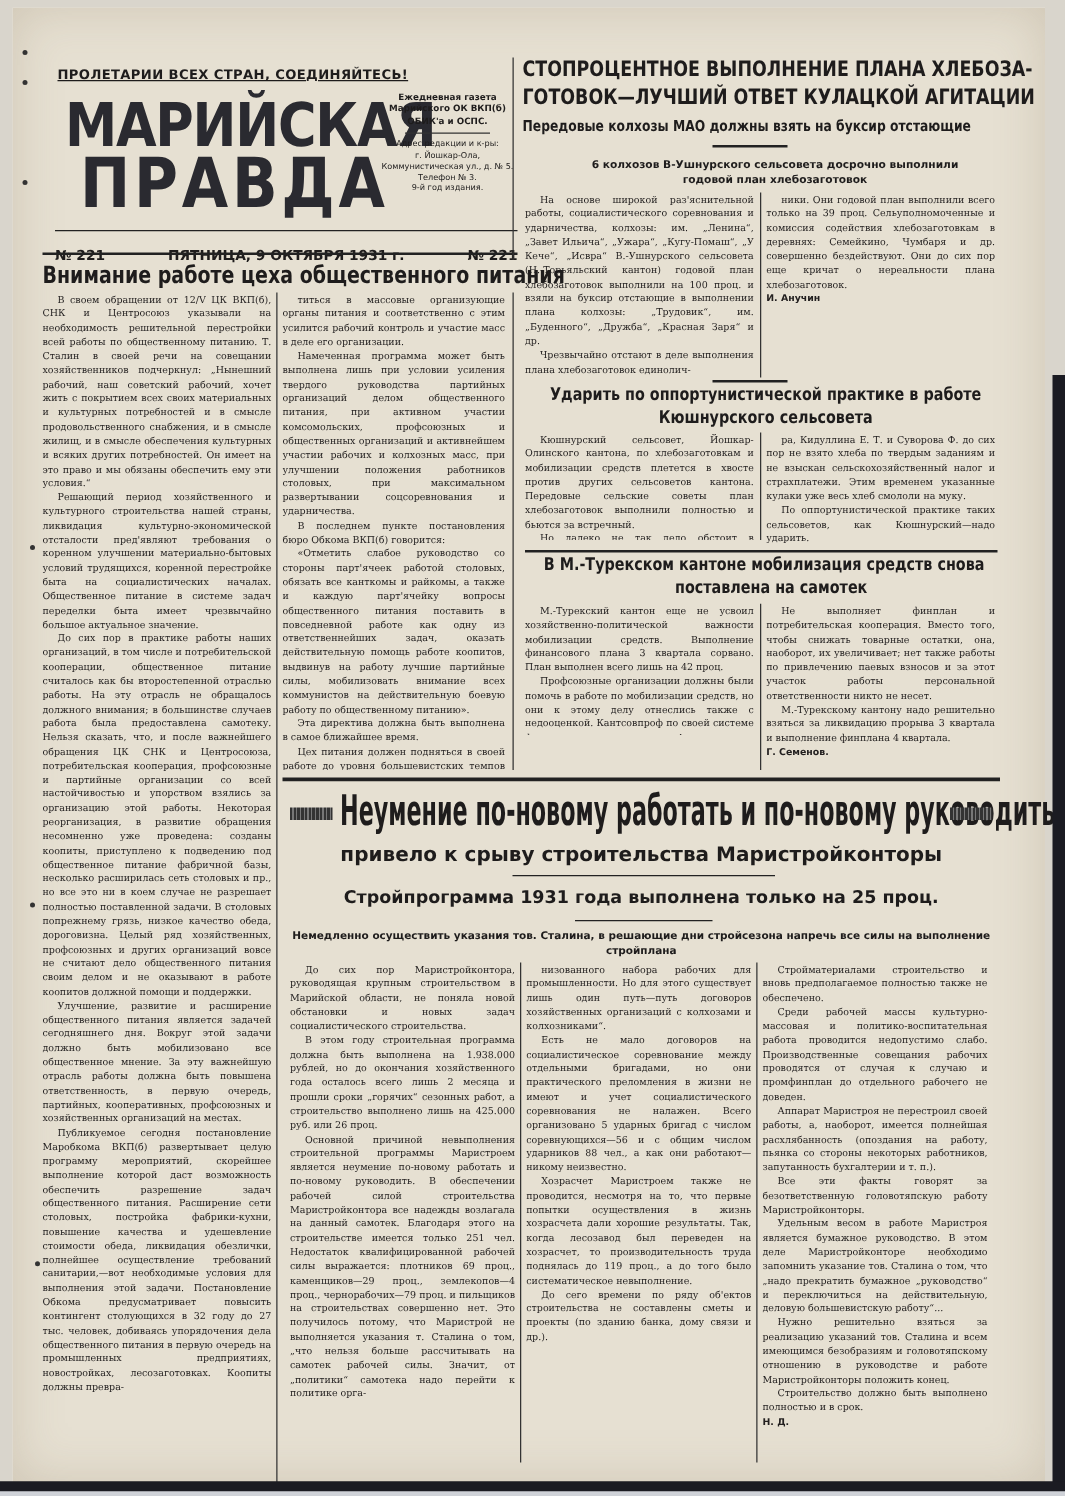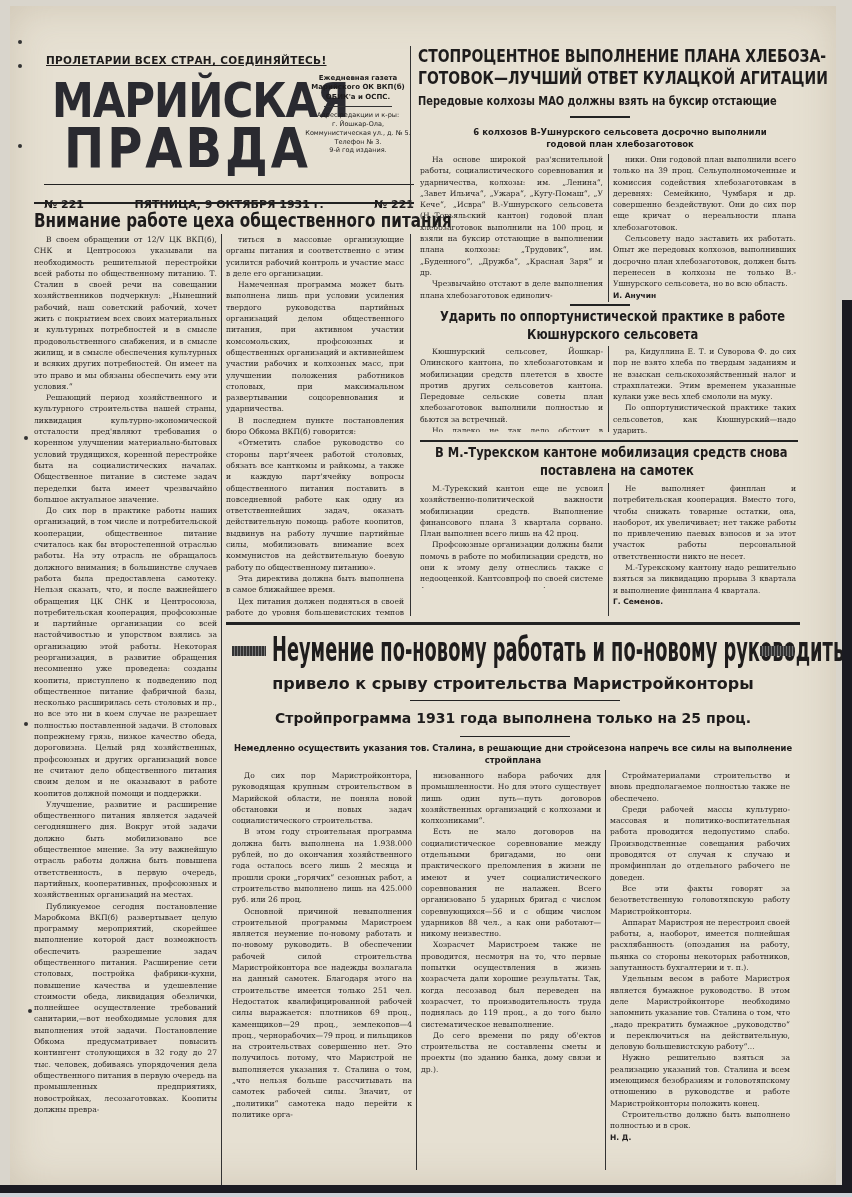--- a/index.html
+++ b/index.html
@@ -69,21 +69,20 @@
     <div>6 колхозов В-Ушнурского сельсовета досрочно выполнили</div>
     <div>годовой план хлебозаготовок</div>
   </div>
   <div class="col" style="left:410px;top:148px;width:183px;height:150px;">
     <p>На основе широкой раз'яснительной работы, социалистического соревнования и ударничества, колхозы: им. „Ленина“, „Завет Ильича“, „Ужара“, „Кугу-Помаш“, „У Кече“, „Исвра“ В.-Ушнурского сельсовета (Н.-Торьяльский кантон) годовой план хлебозаготовок выполнили на 100 проц. и взяли на буксир отстающие в выполнении плана колхозы: „Трудовик“, им. „Буденного“, „Дружба“, „Красная Заря“ и др.</p>
     <p>Чрезвычайно отстают в деле выполнения плана хлебозаготовок единолич-</p>
   </div>
   <div class="vrule" style="left:598px;top:148px;height:148px;"></div>
   <div class="col" style="left:603px;top:148px;width:183px;height:150px;">
     <p>ники. Они годовой план выполнили всего только на 39 проц. Сельуполномоченные и комиссия содействия хлебозаготовкам в деревнях: Семейкино, Чумбаря и др. совершенно бездействуют. Они до сих пор еще кричат о нереальности плана хлебозаготовок.</p>
-    <p>Сельсовету надо заставить их работать. Опыт же передовых колхозов, выполнивших досрочно план хлебозаготовок, должен быть перенесен в колхозы не только В.-Ушнурского сельсовета, но во всю область.</p>
     <div class="sig">И. Анучин</div>
   </div>
 
   <div class="abs hl-cond" style="left:24px;top:203px;font-size:19px;transform:scaleX(0.80);">Внимание работе цеха общественного питания</div>
   <div class="col" style="left:24px;top:228px;width:183px;height:955px;">
     <p>В своем обращении от 12/V ЦК ВКП(б), СНК и Центросоюз указывали на необходимость решительной перестройки всей работы по общественному питанию. Т. Сталин в своей речи на совещании хозяйственников подчеркнул: „Нынешний рабочий, наш советский рабочий, хочет жить с покрытием всех своих материальных и культурных потребностей и в смысле продовольственного снабжения, и в смысле жилищ, и в смысле обеспечения культурных и всяких других потребностей. Он имеет на это право и мы обязаны обеспечить ему эти условия.“</p>
     <p>Решающий период хозяйственного и культурного строительства нашей страны, ликвидация культурно-экономической отсталости пред'являют требования о коренном улучшении материально-бытовых условий трудящихся, коренной перестройке быта на социалистических началах. Общественное питание в системе задач переделки быта имеет чрезвычайно большое актуальное значение.</p>
     <p>До сих пор в практике работы наших организаций, в том числе и потребительской кооперации, общественное питание считалось как бы второстепенной отраслью работы. На эту отрасль не обращалось должного внимания; в большинстве случаев работа была предоставлена самотеку. Нельзя сказать, что, и после важнейшего обращения ЦК СНК и Центросоюза, потребительская кооперация, профсоюзные и партийные организации со всей настойчивостью и упорством взялись за организацию этой работы. Некоторая реорганизация, в развитие обращения несомненно уже проведена: созданы коопиты, приступлено к подведению под общественное питание фабричной базы, несколько расширилась сеть столовых и пр., но все это ни в коем случае не разрешает полностью поставленной задачи. В столовых попрежнему грязь, низкое качество обеда, дороговизна. Целый ряд хозяйственных, профсоюзных и других организаций вовсе не считают дело общественного питания своим делом и не оказывают в работе коопитов должной помощи и поддержки.</p>
     <p>Улучшение, развитие и расширение общественного питания является задачей сегодняшнего дня. Вокруг этой задачи должно быть мобилизовано все общественное мнение. За эту важнейшую отрасль работы должна быть повышена ответственность, в первую очередь, партийных, кооперативных, профсоюзных и хозяйственных организаций на местах.</p>
     <p>Публикуемое сегодня постановление Маробкома ВКП(б) развертывает целую программу мероприятий, скорейшее выполнение которой даст возможность обеспечить разрешение задач общественного питания. Расширение сети столовых, постройка фабрики-кухни, повышение качества и удешевление стоимости обеда, ликвидация обезлички, полнейшее осуществление требований санитарии,—вот необходимые условия для выполнения этой задачи. Постановление Обкома предусматривает повысить контингент столующихся в 32 году до 27 тыс. человек, добиваясь упорядочения дела общественного питания в первую очередь на промышленных предприятиях, новостройках, лесозаготовках. Коопиты должны превра-</p>
@@ -146,22 +145,22 @@
   <div class="col" style="left:411px;top:764px;width:180px;height:420px;">
     <p>низованного набора рабочих для промышленности. Но для этого существует лишь один путь—путь договоров хозяйственных организаций с колхозами и колхозниками“.</p>
     <p>Есть не мало договоров на социалистическое соревнование между отдельными бригадами, но они практического преломления в жизни не имеют и учет социалистического соревнования не налажен. Всего организовано 5 ударных бригад с числом соревнующихся—56 и с общим числом ударников 88 чел., а как они работают—никому неизвестно.</p>
     <p>Хозрасчет Маристроем также не проводится, несмотря на то, что первые попытки осуществления в жизнь хозрасчета дали хорошие результаты. Так, когда лесозавод был переведен на хозрасчет, то производительность труда поднялась до 119 проц., а до того было систематическое невыполнение.</p>
     <p>До сего времени по ряду об'ектов строительства не составлены сметы и проекты (по зданию банка, дому связи и др.).</p>
   </div>
   <div class="vrule" style="left:595px;top:764px;height:400px;"></div>
   <div class="col" style="left:600px;top:764px;width:180px;height:420px;">
     <p>Стройматериалами строительство и вновь предполагаемое полностью также не обеспечено.</p>
     <p>Среди рабочей массы культурно-массовая и политико-воспитательная работа проводится недопустимо слабо. Производственные совещания рабочих проводятся от случая к случаю и промфинплан до отдельного рабочего не доведен.</p>
+    <p>Аппарат Маристроя не перестроил своей работы, а, наоборот, имеется полнейшая расхлябанность (опоздания на работу, пьянка со стороны некоторых работников, запутанность бухгалтерии и т. п.).</p>
     <p>Все эти факты говорят за безответственную головотяпскую работу Маристройконторы.</p>
-    <p>Аппарат Маристроя не перестроил своей работы, а, наоборот, имеется полнейшая расхлябанность (опоздания на работу, пьянка со стороны некоторых работников, запутанность бухгалтерии и т. п.).</p>
     <p>Удельным весом в работе Маристроя является бумажное руководство. В этом деле Маристройконторе необходимо запомнить указание тов. Сталина о том, что „надо прекратить бумажное „руководство“ и переключиться на действительную, деловую большевистскую работу“...</p>
     <p>Нужно решительно взяться за реализацию указаний тов. Сталина и всем имеющимся безобразиям и головотяпскому отношению в руководстве и работе Маристройконторы положить конец.</p>
     <p>Строительство должно быть выполнено полностью и в срок.</p>
     <div class="sig">Н. Д.</div>
   </div>
 
   <div class="dot" style="left:8px;top:34px;"></div>
   <div class="dot" style="left:8px;top:58px;"></div>
   <div class="dot" style="left:8px;top:138px;"></div>
   <div class="dot" style="left:14px;top:430px;"></div>

